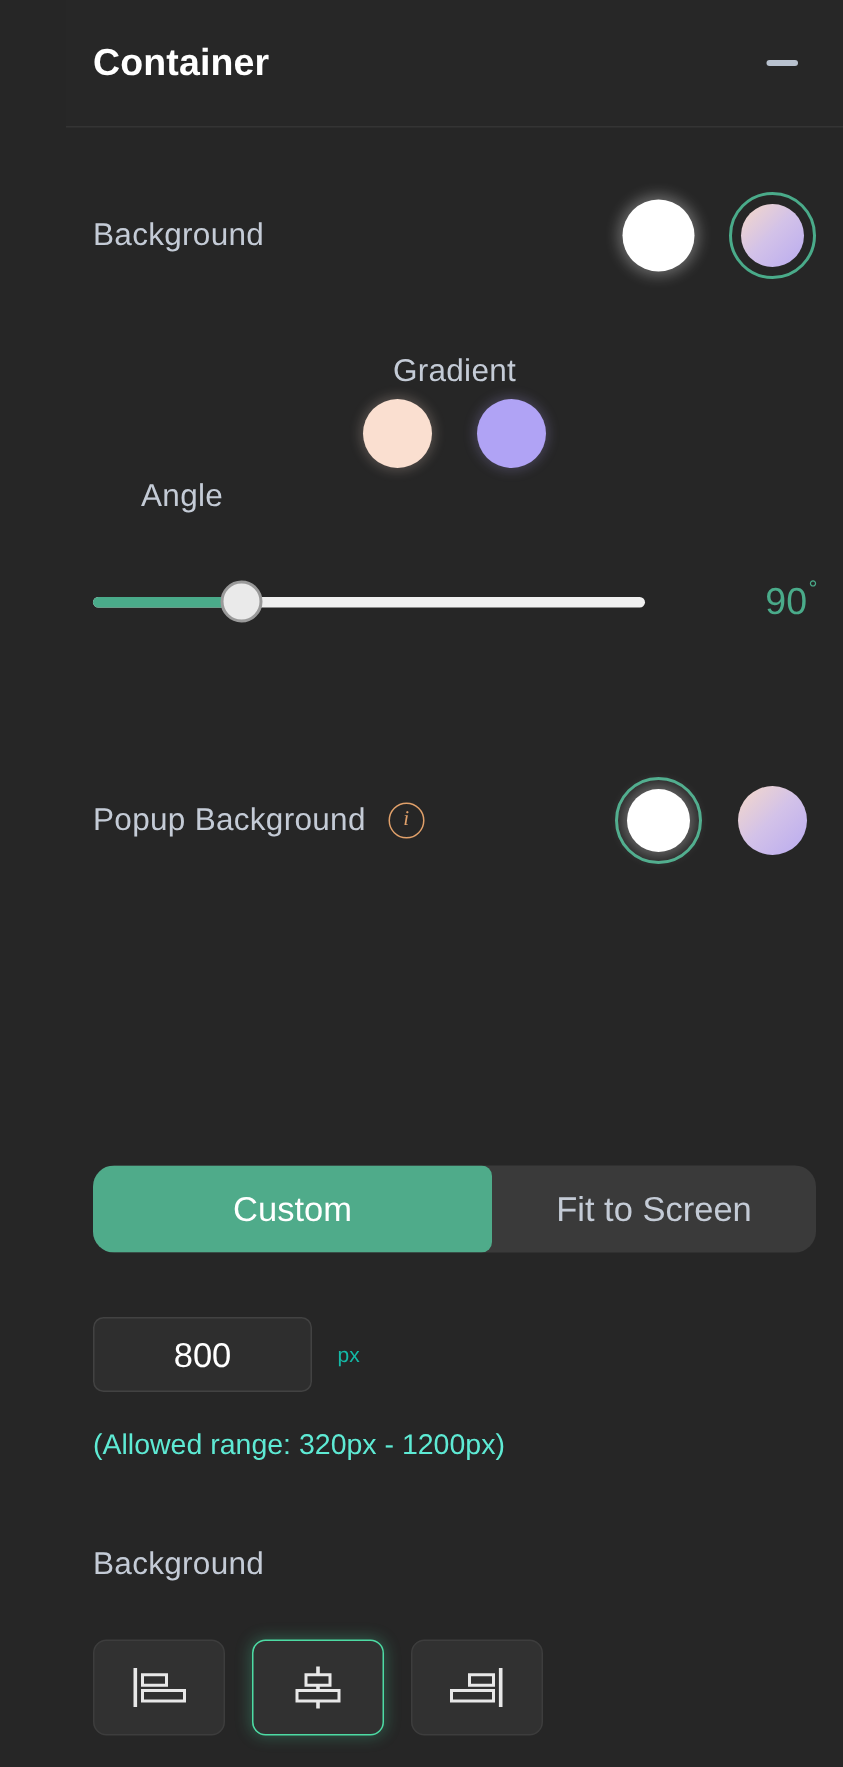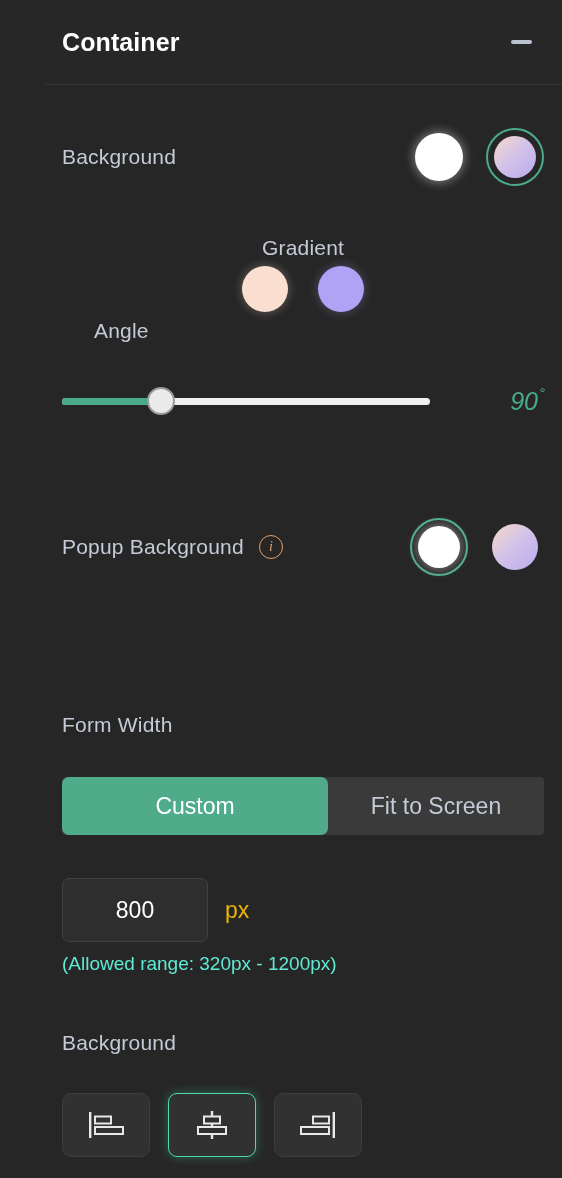--- a/index.html
+++ b/index.html
@@ -123,21 +123,21 @@
   .sw-grad {
     background: linear-gradient(135deg, #f6d9c8 0%, #d3c2e8 48%, #b9abf0 100%);
   }
 
   
   .row-background { position: absolute; left: 18px; right: 18px; top: 43px; }
   .row-gradient   { position: absolute; left: 18px; right: 18px; top: 151px; flex-direction: column; }
 
   .angle-label    { position: absolute; left: 18px; top: 234px; margin-left: 32px; }
   .slider-row     { position: absolute; left: 18px; right: 18px; top: 303px;
-                    display: flex; align-items: center; font-style: italic; }
+                    display: flex; align-items: center; }
 
   .slider {
     position: relative;
     width: 368px;
     height: 26px;
     display: flex;
     align-items: center;
     cursor: pointer;
   }
   .track {
@@ -205,21 +205,21 @@
   }
 
   .form-width-label { position: absolute; left: 18px; top: 628px; }
 
   .seg-toggle {
     position: absolute;
     left: 18px;
     top: 692px;
     width: 482px;
     height: 58px;
-    border-radius: 4px;
+    border-radius: 14px;
     background: #3a3a3a;
     display: flex;
     overflow: hidden;
     box-sizing: border-box;
   }
   .seg {
     flex: 1 1 0;
     display: flex;
     align-items: center;
     justify-content: center;
@@ -238,35 +238,35 @@
   .num-row {
     position: absolute;
     left: 18px;
     top: 793px;
     display: flex;
     align-items: center;
     gap: 17px;
   }
   .num-input {
     width: 146px;
-    height: 64px;
+    height: 50px;
     background: #2e2e2e;
     border: 1px solid #424242;
     border-radius: 7px;
     color: #ffffff;
     font-size: 23px;
     font-family: "Liberation Sans", sans-serif;
     text-align: center;
     box-sizing: border-box;
     outline: none;
     padding: 0;
   }
   .unit {
-    font-size: 23px;
-    color: #eab308;
+    font-size: 14px;
+    color: #14b8a6;
   }
   .hint {
     position: absolute;
     left: 18px;
     top: 868px;
     font-size: 19px;
     color: #5eead4;
   }
 
   .alignment-label { position: absolute; left: 18px; top: 946px; }
@@ -354,21 +354,20 @@
       <span class="swatches">
         <span class="sw-wrap selected">
           <span class="swatch sw-sel sw-white"></span>
         </span>
         <span class="sw-wrap">
           <span class="swatch sw-md sw-grad"></span>
         </span>
       </span>
     </div>
 
-    <div class="label form-width-label">Form Width</div>
 
     <div class="seg-toggle">
       <span class="seg seg-custom active">Custom</span>
       <span class="seg">Fit to Screen</span>
     </div>
 
     <div class="num-row">
       <input class="num-input" type="text" value="800" style="">
       <span class="unit">px</span>
     </div>

